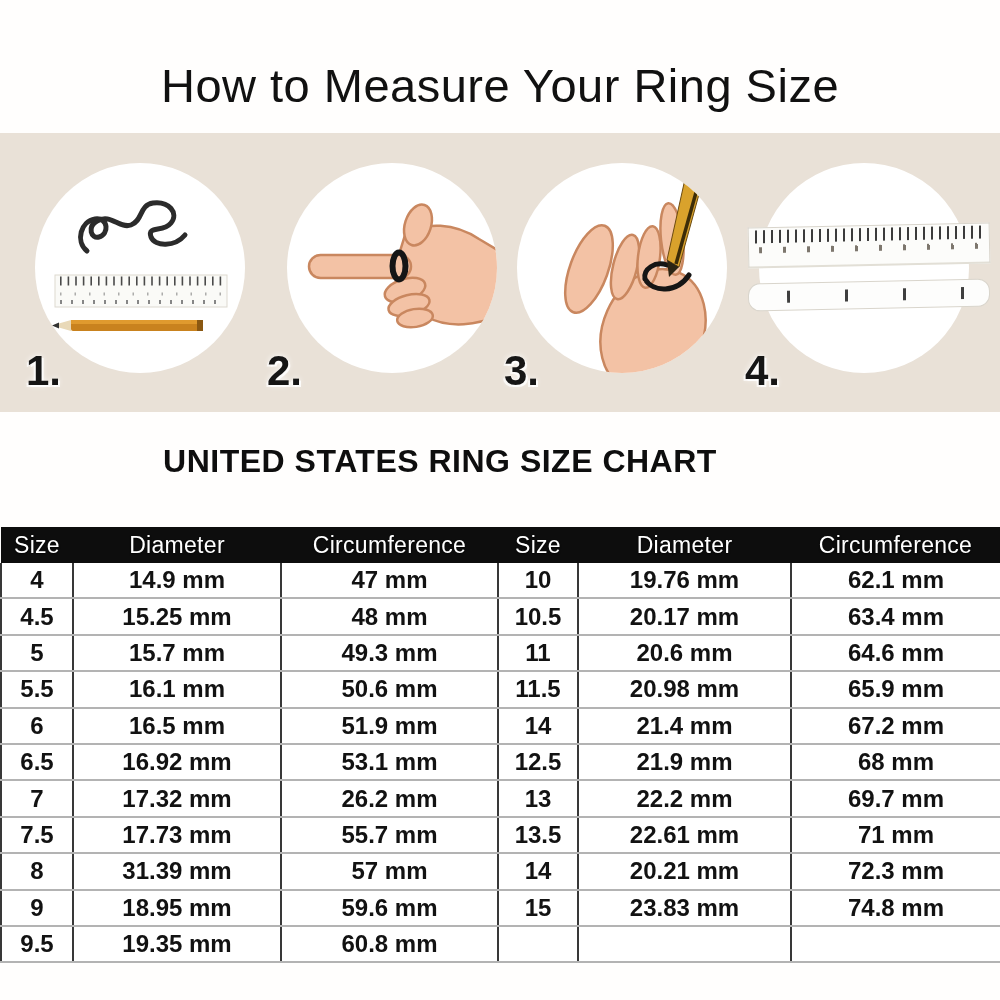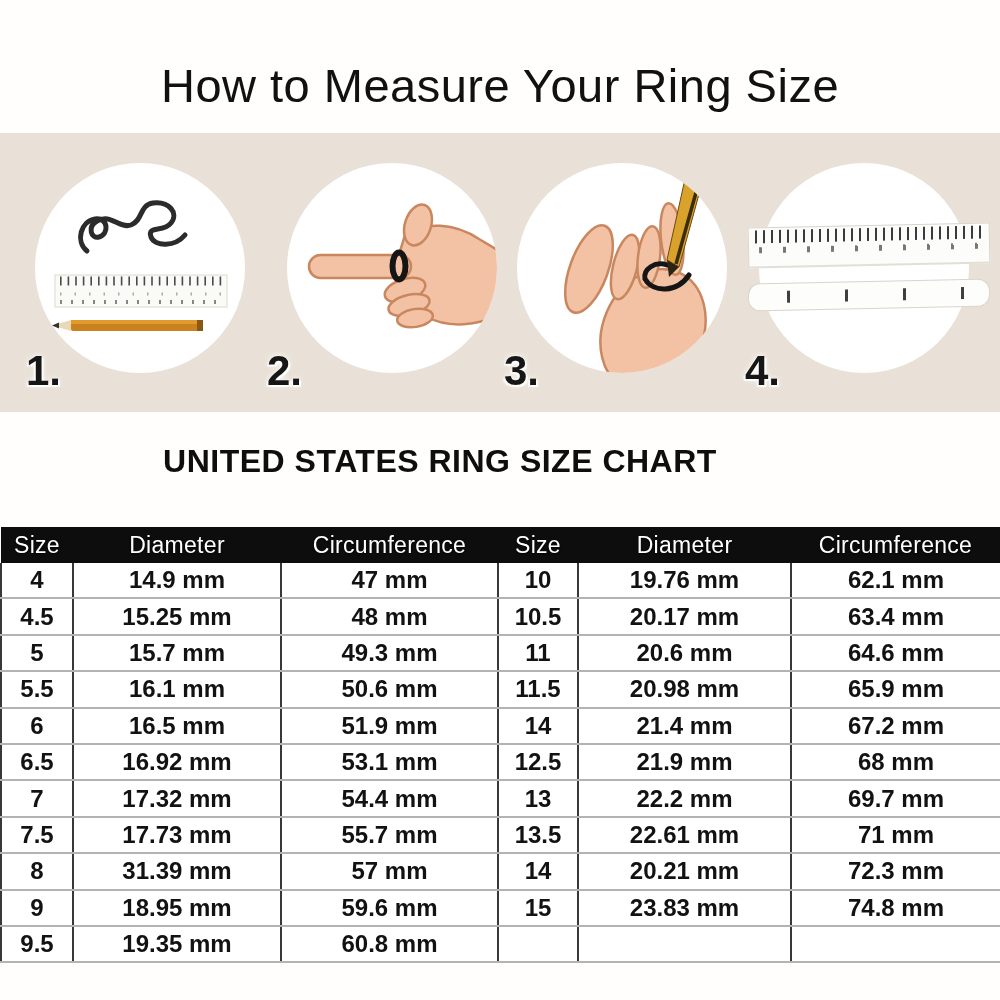--- a/index.html
+++ b/index.html
@@ -208,21 +208,21 @@
           <td>6.5</td>
           <td>16.92 mm</td>
           <td>53.1 mm</td>
           <td>12.5</td>
           <td>21.9 mm</td>
           <td>68 mm</td>
         </tr>
         <tr>
           <td>7</td>
           <td>17.32 mm</td>
-          <td>54.4 mm</td>
+          <td>26.2 mm</td>
           <td>13</td>
           <td>22.2 mm</td>
           <td>69.7 mm</td>
         </tr>
         <tr>
           <td>7.5</td>
           <td>17.73 mm</td>
           <td>55.7 mm</td>
           <td>13.5</td>
           <td>22.61 mm</td>

